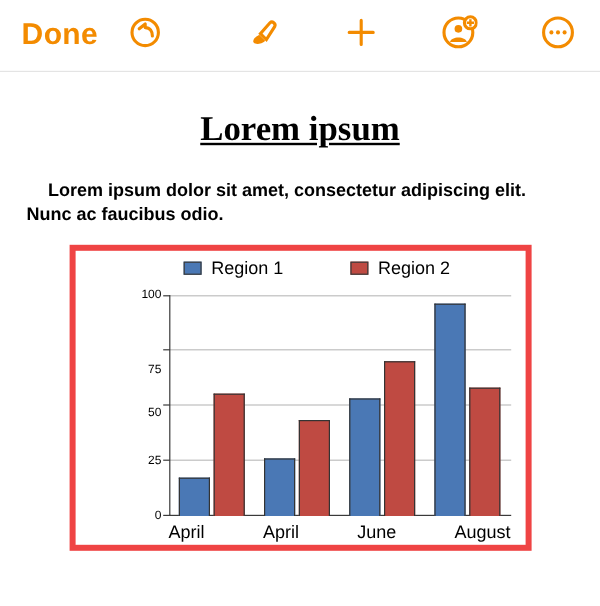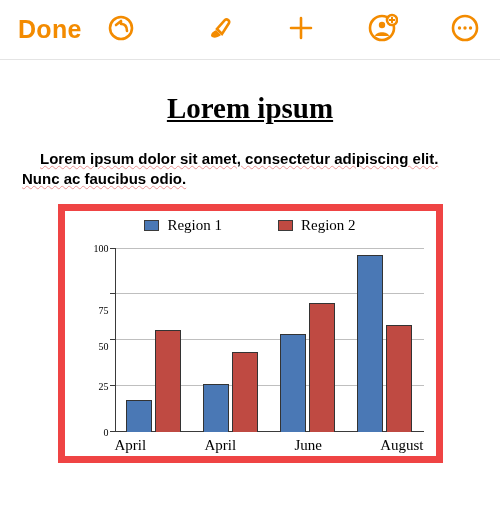--- a/index.html
+++ b/index.html
@@ -33,31 +33,31 @@
     text-align:center;
     font-family:"Times New Roman", serif;
     font-size:29px; font-weight:700;
     text-decoration:underline;
     margin:4px 0 24px 0;
   }
   .body-text {
     font-size:15px; font-weight:700;
     line-height:1.35; margin:0 0 14px 0;
     text-indent:18px;
-    text-decoration:underline;
     text-decoration-color:#e06666a8;
     text-decoration-style:wavy;
     text-decoration-thickness:1px;
   }
 
   .chart-box {
     width:385px; margin:0 auto;
-    border:7px solid #ef4444;
-    font-family:Liberation Serif, serif;
+    border:5px solid #ef4444;
+    font-family:Liberation Sans, sans-serif;
     font-size:15px;
+    padding-left:28px;
   }
   .legend {
     display:flex; justify-content:center; gap:56px;
     padding:6px 0 4px 0;
   }
   .legend-item { display:flex; align-items:center; gap:8px; }
   .swatch { width:15px; height:11px; border:1px solid #3a3a3a; }
   .sw1 { background:#4a78b5; }
   .sw2 { background:#bf4a42; }
 

